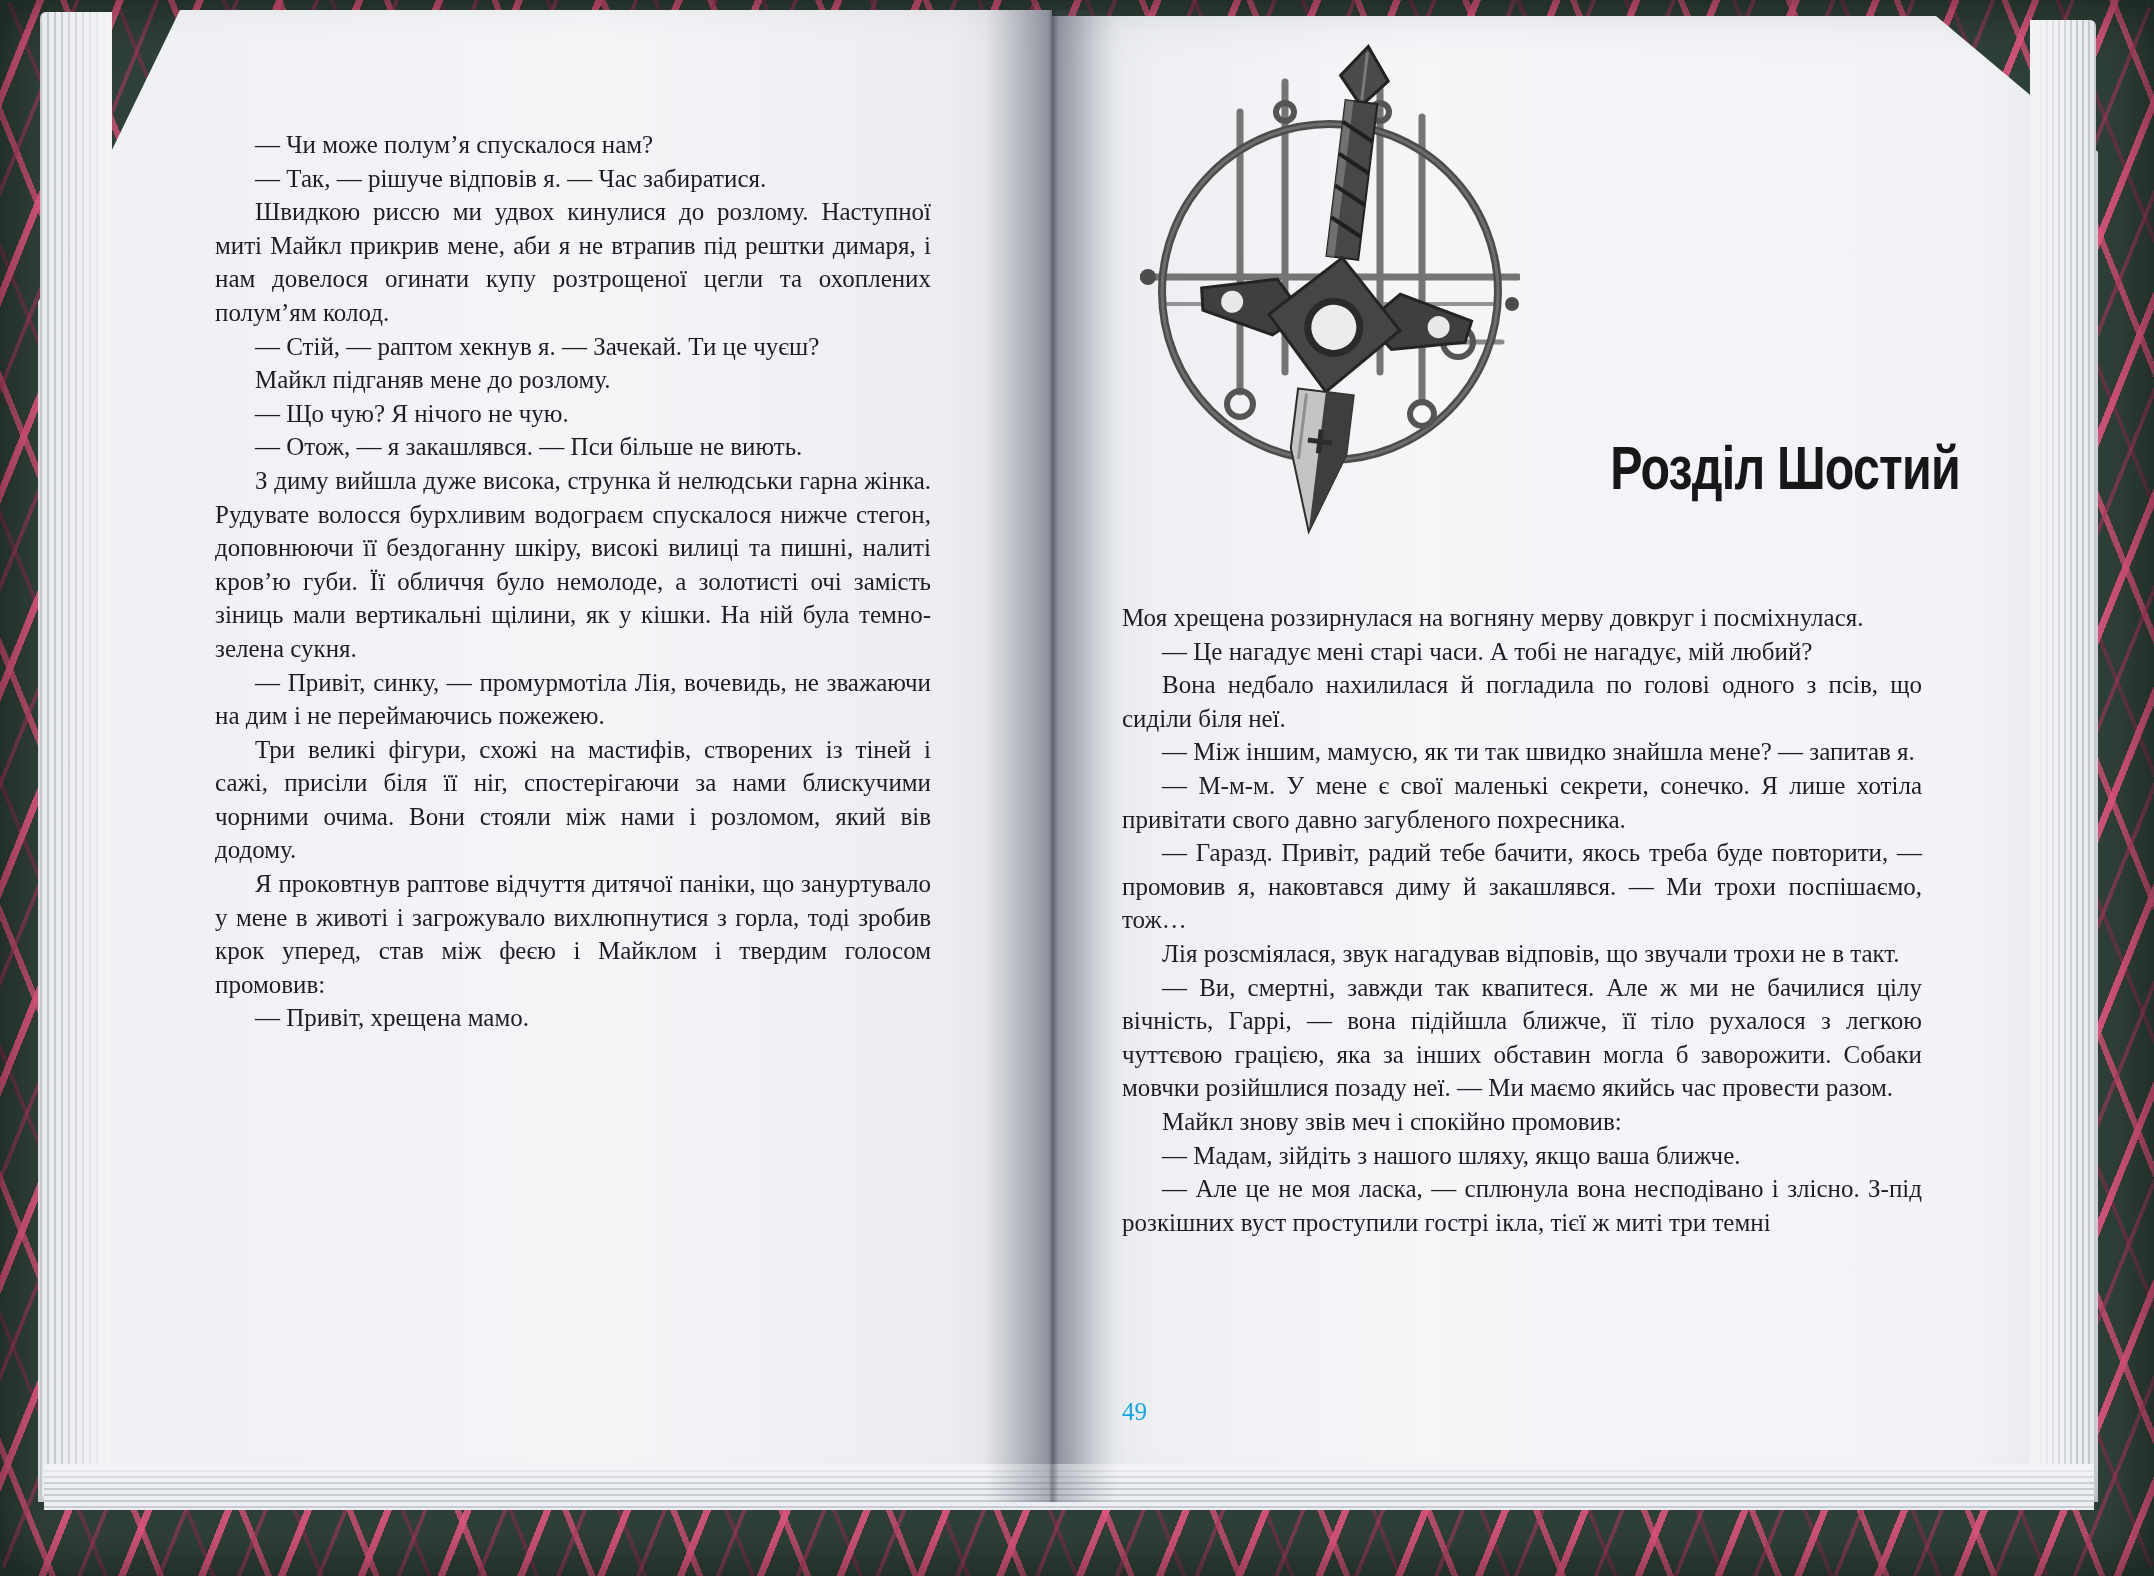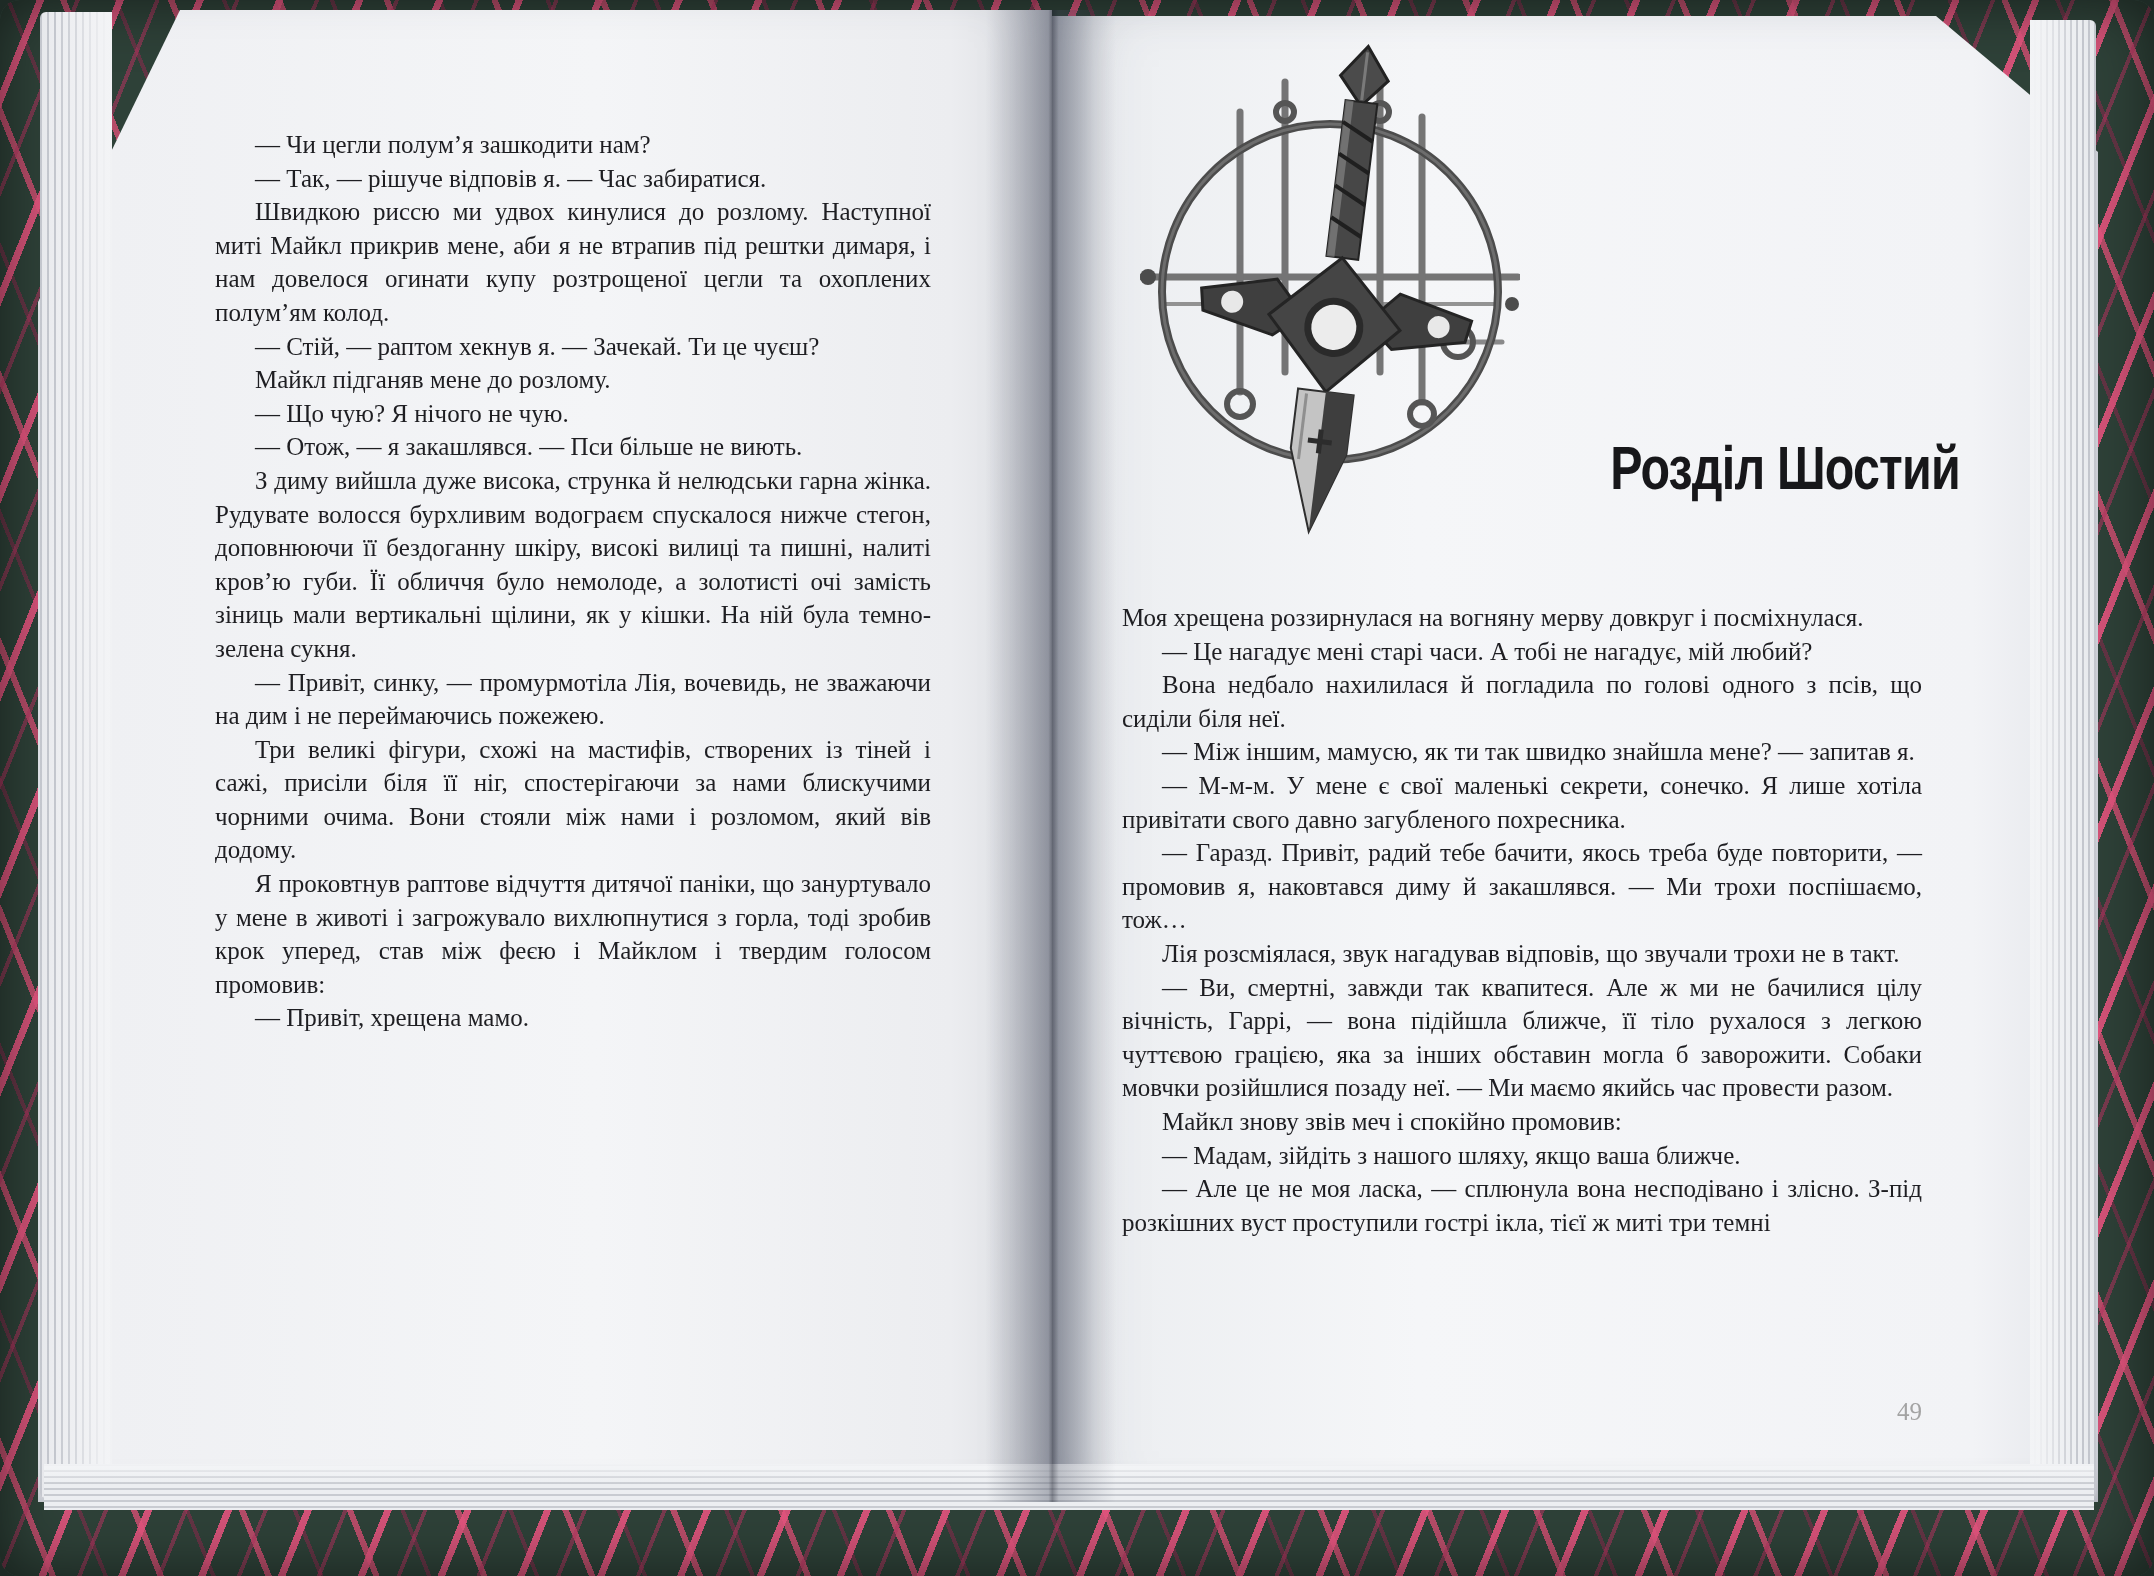--- a/index.html
+++ b/index.html
@@ -67,42 +67,42 @@
   .text-left{left:215px;top:128px;width:716px;}
   .text-right{left:1122px;top:601px;width:800px;}
   .text-right p:first-child{text-indent:0;font-family:Liberation Serif, serif;}
   .chapter-title{
     position:absolute;left:1560px;top:432px;width:450px;
     font-family:"Liberation Sans", sans-serif;font-weight:700;
     font-size:62px;color:#17171a;text-align:center;
     transform:scaleX(.78);transform-origin:center;letter-spacing:-1px;white-space:nowrap;
   }
   .page-number{
-    position:absolute;left:1122px;top:1398px;width:800px;text-align:right;
-    font-size:25px;color:#a3a3a3;
+    position:absolute;left:1122px;top:1398px;width:800px;text-align:left;
+    font-size:25px;color:#0ea5e9;
   }
   .illustration{position:absolute;left:1140px;top:42px;width:380px;height:500px;}
 </style>
 </head>
 <body>
 
 <div class="screen">
 
   <div class="cover"></div>
 
   <div class="page page-left"></div>
   <div class="page page-right"></div>
 
   <div class="fore-edge fore-edge-left"></div>
   <div class="fore-edge fore-edge-right"></div>
   <div class="bottom-edge"></div>
   <div class="gutter"></div>
 
   <div class="bodytext text-left">
-      <p>— Чи цегли полум’я зашкодити нам?</p>
+      <p>— Чи може полум’я спускалося нам?</p>
       <p>— Так, — рішуче відповів я. — Час забиратися.</p>
       <p>Швидкою риссю ми удвох кинулися до розлому. Наступної миті Майкл прикрив мене, аби я не втрапив під рештки димаря, і нам довелося огинати купу розтрощеної цегли та охоплених полум’ям колод.</p>
       <p>— Стій, — раптом хекнув я. — Зачекай. Ти це чуєш?</p>
       <p>Майкл підганяв мене до розлому.</p>
       <p>— Що чую? Я нічого не чую.</p>
       <p>— Отож, — я закашлявся. — Пси більше не виють.</p>
       <p>З диму вийшла дуже висока, струнка й нелюдськи гарна жінка. Рудувате волосся бурхливим водограєм спускалося нижче стегон, доповнюючи її бездоганну шкіру, високі вилиці та пишні, налиті кров’ю губи. Її обличчя було немолоде, а золотисті очі замість зіниць мали вертикальні щілини, як у кішки. На ній була темно-зелена сукня.</p>
       <p>— Привіт, синку, — промурмотіла Лія, вочевидь, не зважаючи на дим і не переймаючись пожежею.</p>
       <p>Три великі фігури, схожі на мастифів, створених із тіней і сажі, присіли біля її ніг, спостерігаючи за нами блискучими чорними очима. Вони стояли між нами і розломом, який вів додому.</p>
       <p>Я проковтнув раптове відчуття дитячої паніки, що зануртувало у мене в животі і загрожувало вихлюпнутися з горла, тоді зробив крок уперед, став між феєю і Майклом і твердим голосом промовив:</p>

